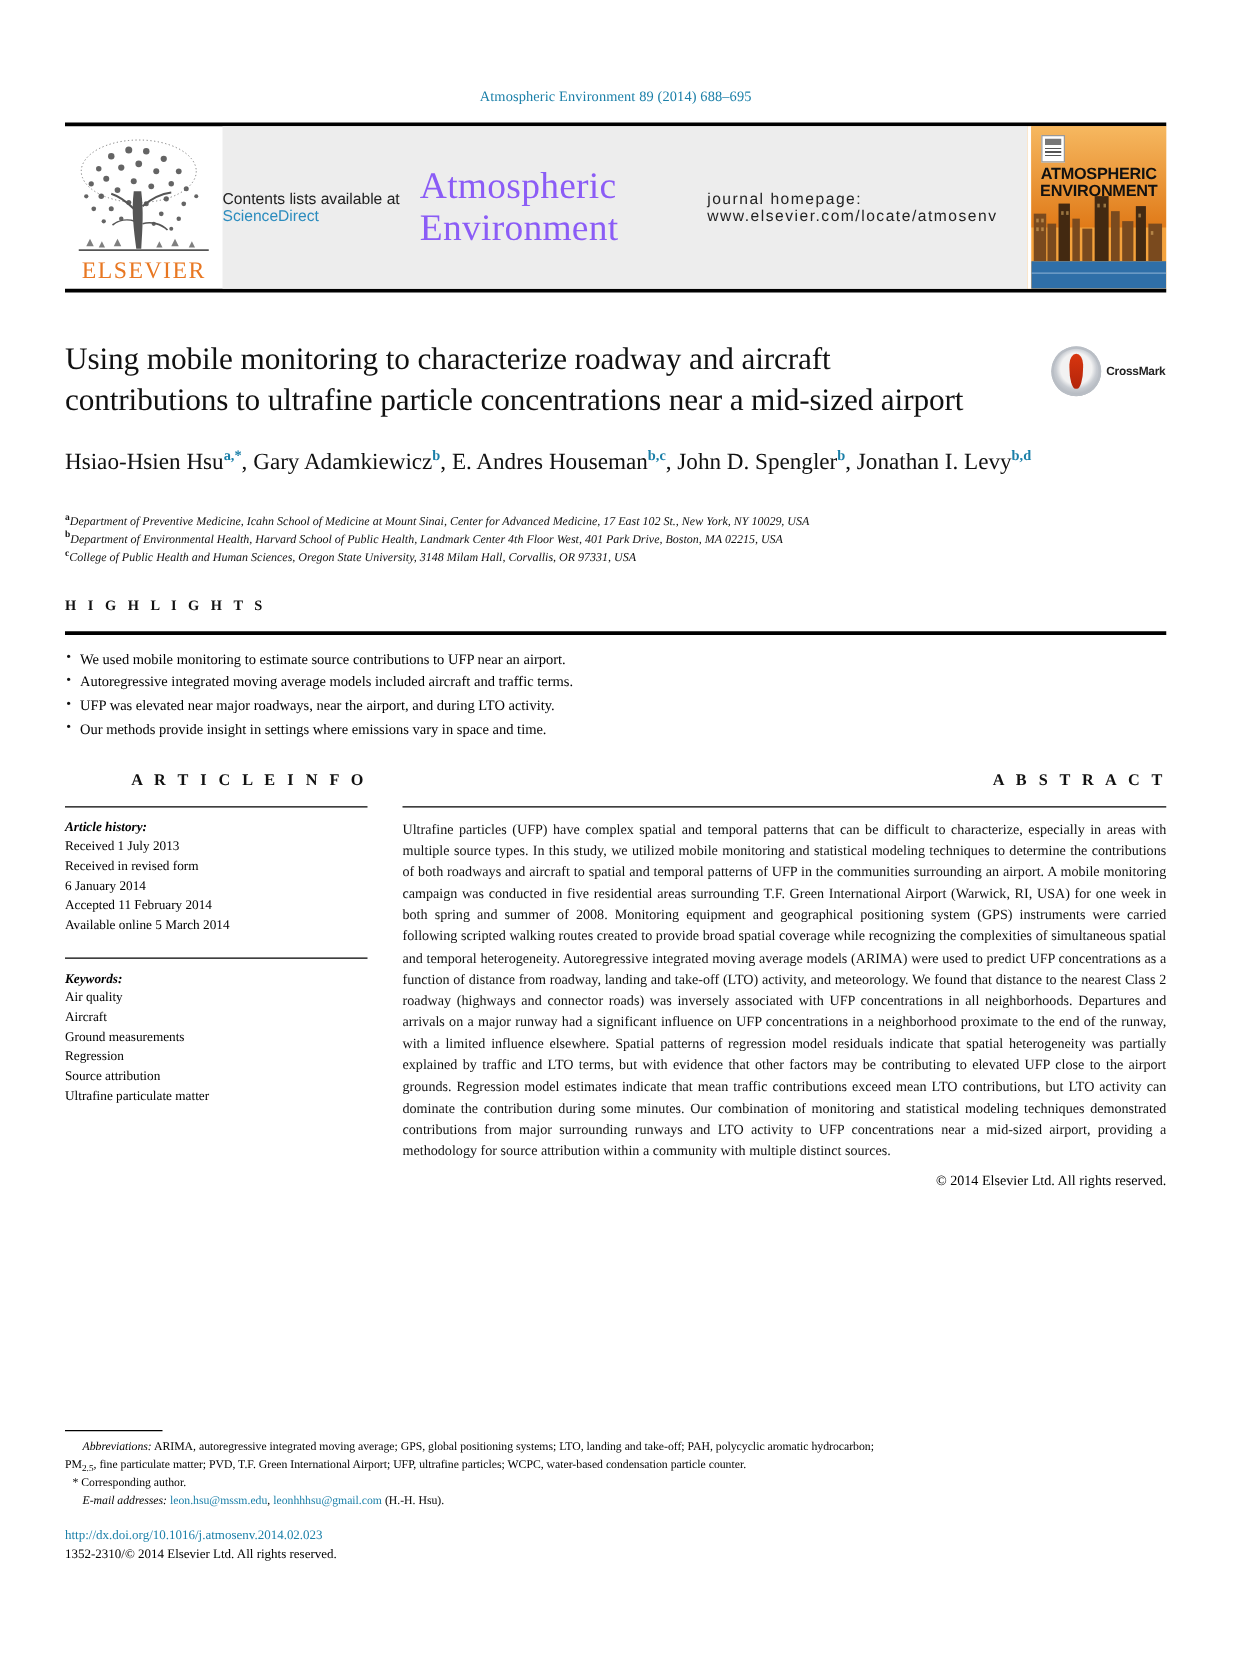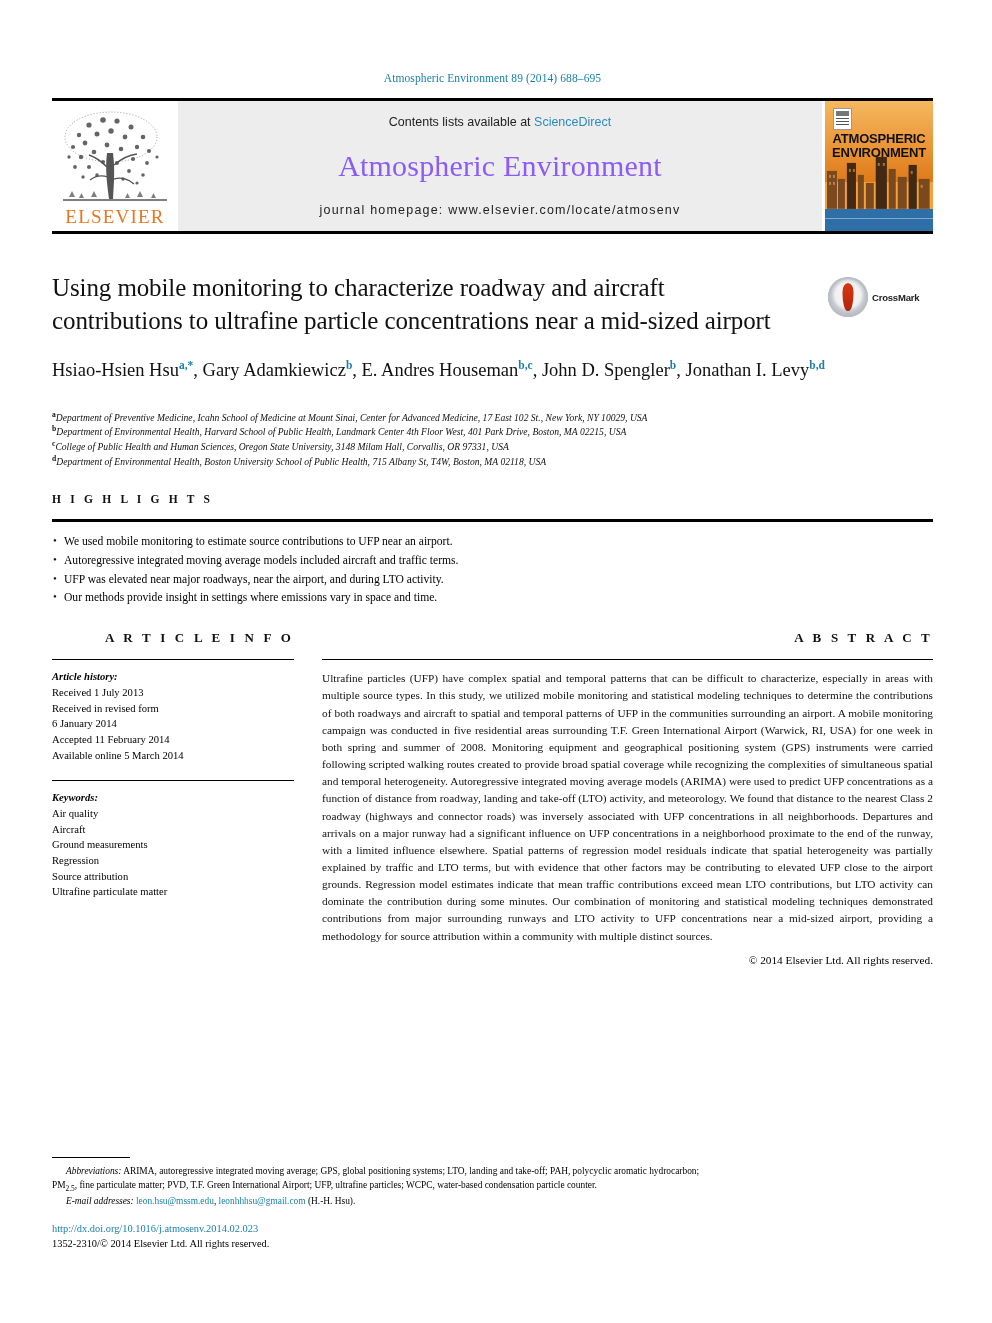--- a/index.html
+++ b/index.html
@@ -58,21 +58,21 @@
     color: #E87722;
     font-size: 19px;
     letter-spacing: 1.2px;
     line-height: 1;
     padding-bottom: 3px;
   }
   .masthead-center {
     flex: 1 1 auto;
     background: #ededed;
     display: flex;
-    flex-direction: column;
+    flex-direction: row;
     align-items: center;
     justify-content: space-between;
     padding: 14px 0 14px 0;
     box-sizing: border-box;
   }
   .contents-line {
     font-family: "Liberation Sans", sans-serif;
     font-size: 12.5px;
     color: #222;
   }
@@ -156,21 +156,21 @@
     font-size: 25px;
     line-height: 1.3;
     font-weight: normal;
     color: #111;
     margin: 0;
     max-width: 740px;
     letter-spacing: -0.1px;
   }
   .crossmark {
     position: absolute;
-    right: 13px;
+    right: 0;
     top: 2px;
     width: 92px;
     height: 46px;
     display: flex;
     align-items: center;
     gap: 4px;
   }
   .crossmark-badge {
     width: 40px; height: 40px;
     border-radius: 50%;
@@ -469,21 +469,20 @@
       <span><span>Gary Adamkiewicz</span><sup>b</sup></span>,
       <span><span>E. Andres Houseman</span><sup>b,c</sup></span>,
       <span><span>John D. Spengler</span><sup>b</sup></span>,
       <span><span>Jonathan I. Levy</span><sup>b,d</sup></span>
     </div>
 
     <div class="affils">
       <div><sup>a</sup><span>Department of Preventive Medicine, Icahn School of Medicine at Mount Sinai, Center for Advanced Medicine, 17 East 102 St., New York, NY 10029, USA</span></div>
       <div><sup>b</sup><span>Department of Environmental Health, Harvard School of Public Health, Landmark Center 4th Floor West, 401 Park Drive, Boston, MA 02215, USA</span></div>
       <div><sup>c</sup><span>College of Public Health and Human Sciences, Oregon State University, 3148 Milam Hall, Corvallis, OR 97331, USA</span></div>
-      <div><sup>d</sup><span>Department of Environmental Health, Boston University School of Public Health, 715 Albany St, T4W, Boston, MA 02118, USA</span></div>
     </div>
   </div>
 
   <div class="section-pad highlights-head">
     <div class="sec-head">H I G H L I G H T S</div>
   </div>
   <div class="rule-thick"></div>
   <div class="section-pad">
     <ul class="hl-list">
       <li>We used mobile monitoring to estimate source contributions to UFP near an airport.</li>
@@ -527,20 +526,21 @@
   </div>
 
   <div class="footnotes">
     <div class="fn-rule"></div>
     <div class="fn-abbr">
       <span class="lbl">Abbreviations:</span><span> ARIMA, autoregressive integrated moving average; GPS, global positioning systems; LTO, landing and take-off; PAH, polycyclic aromatic hydrocarbon;</span>
     </div>
     <div class="fn-line">
       <span>PM</span><sub>2.5</sub><span>, fine particulate matter; PVD, T.F. Green International Airport; UFP, ultrafine particles; WCPC, water-based condensation particle counter.</span>
     </div>
+    <div class="fn-corr">* Corresponding author.</div>
     <div class="fn-email">
       <span class="lbl">E-mail addresses:</span>
       <span class="link-blue">leon.hsu@mssm.edu</span><span>, </span><span class="link-blue">leonhhhsu@gmail.com</span><span> (H.-H. Hsu).</span>
     </div>
     <div class="doi-block">
       <div class="doi-link">http://dx.doi.org/10.1016/j.atmosenv.2014.02.023</div>
       <div>1352-2310/© 2014 Elsevier Ltd. All rights reserved.</div>
     </div>
   </div>
 

